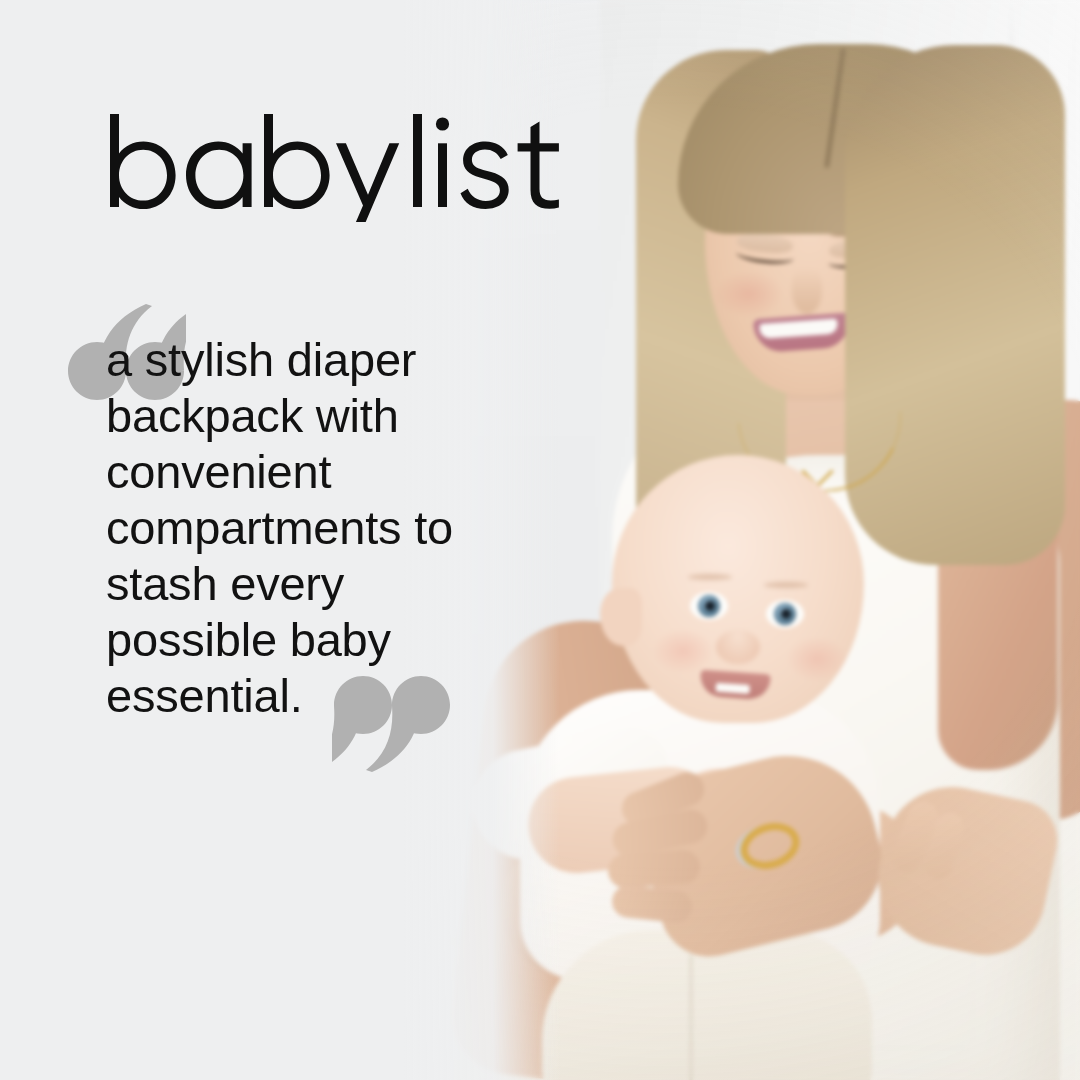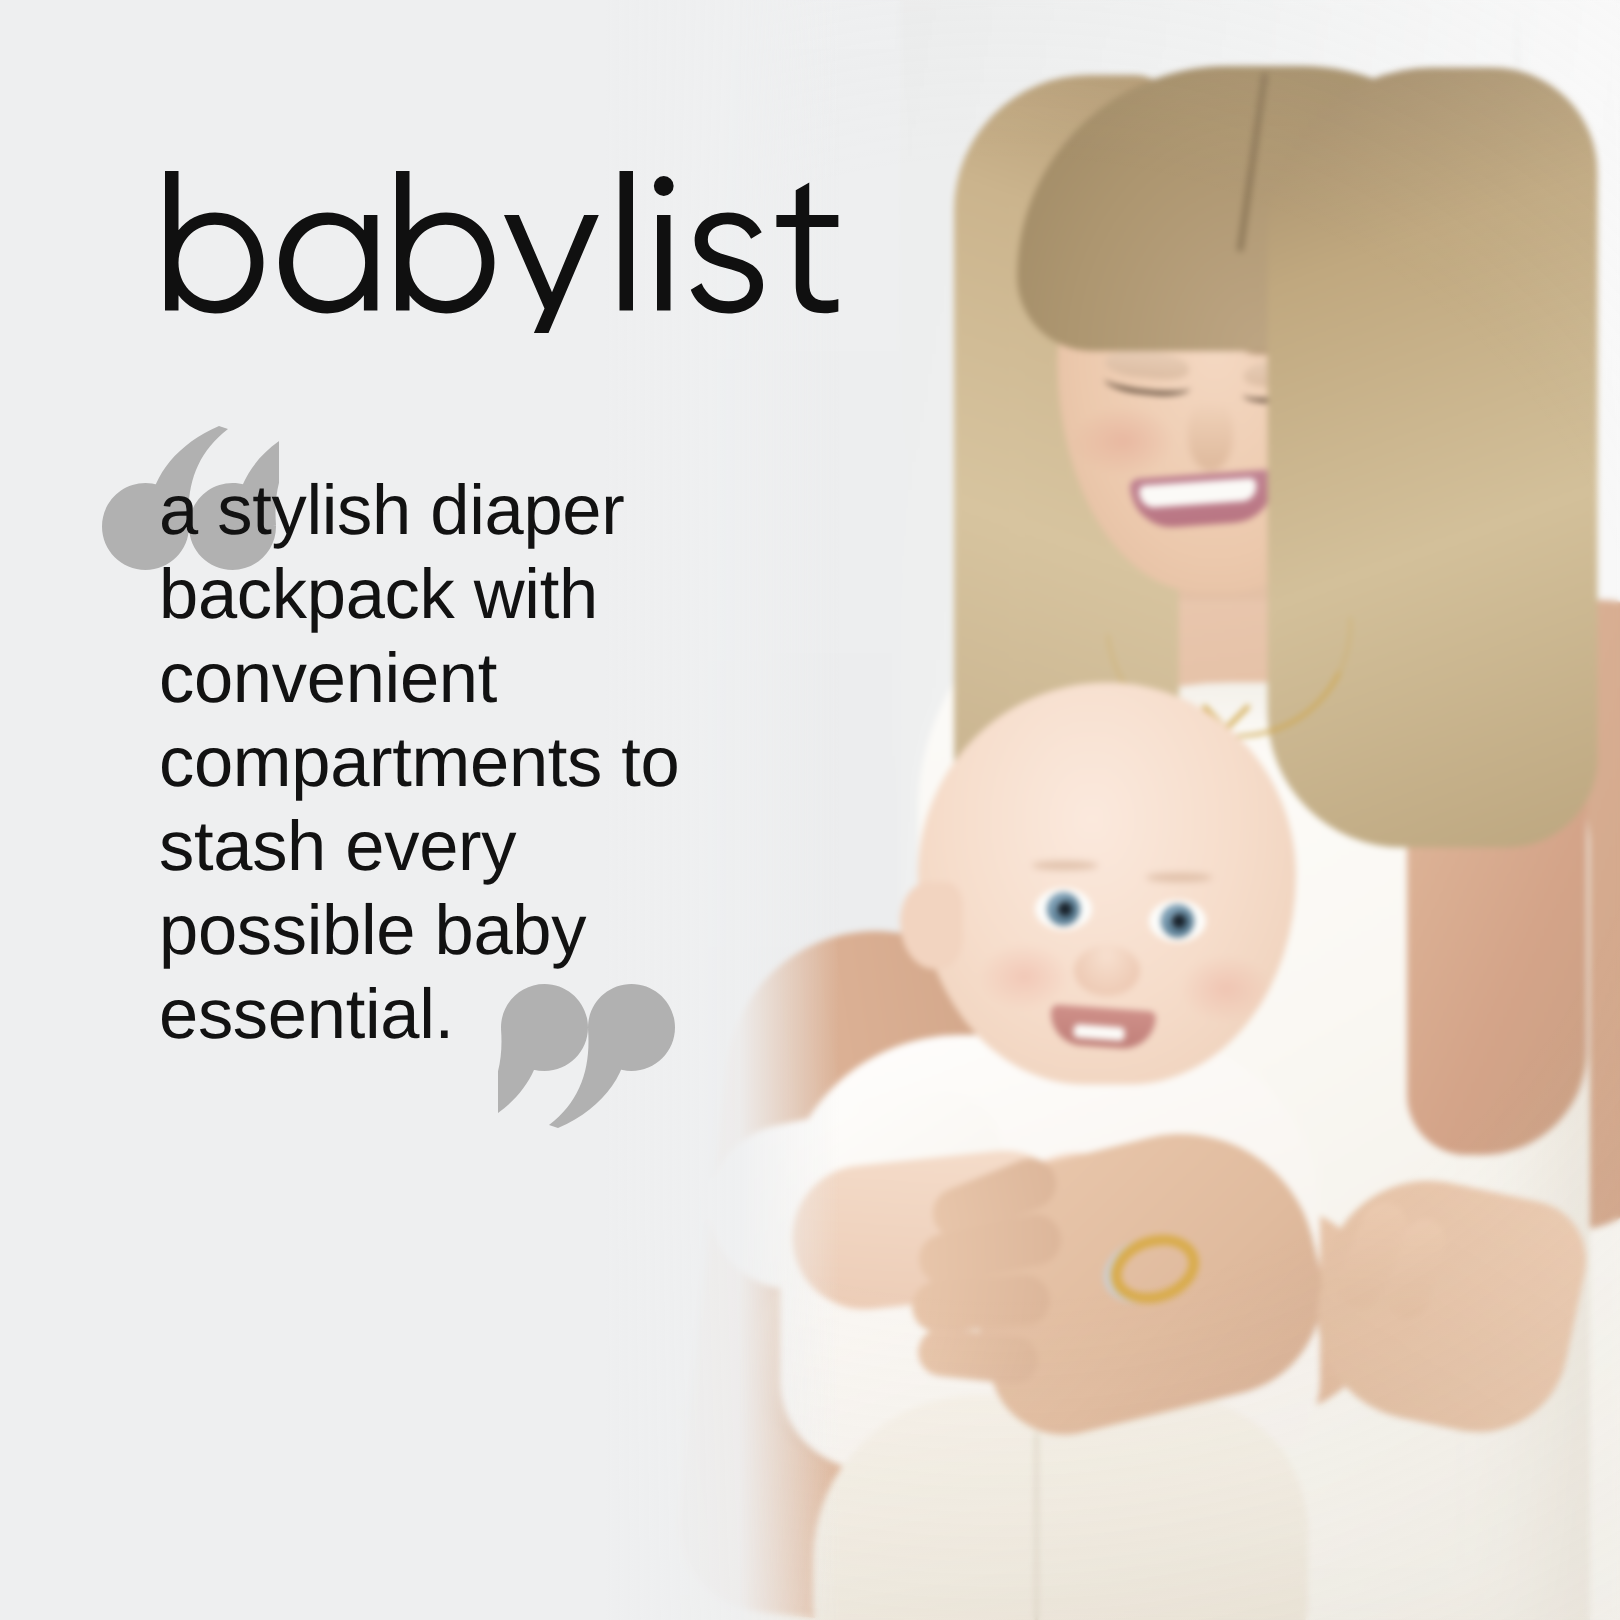--- a/index.html
+++ b/index.html
@@ -458,21 +458,21 @@
     left: 104px;
     top: 112px;
     width: 460px;
     height: 110px;
   }
   .brand-logo svg { display: block; width: 100%; height: 100%; }
 
   .quote-block {
     position: absolute;
     left: 62px;
-    top: 284px;
+    top: 304px;
     width: 470px;
     height: 470px;
   }
   .quote-mark {
     position: absolute;
     width: 118px;
     height: 96px;
   }
   .quote-mark.open  { left: 6px;   top: 0px; }
   .quote-mark.close { left: 270px; top: 372px; }

